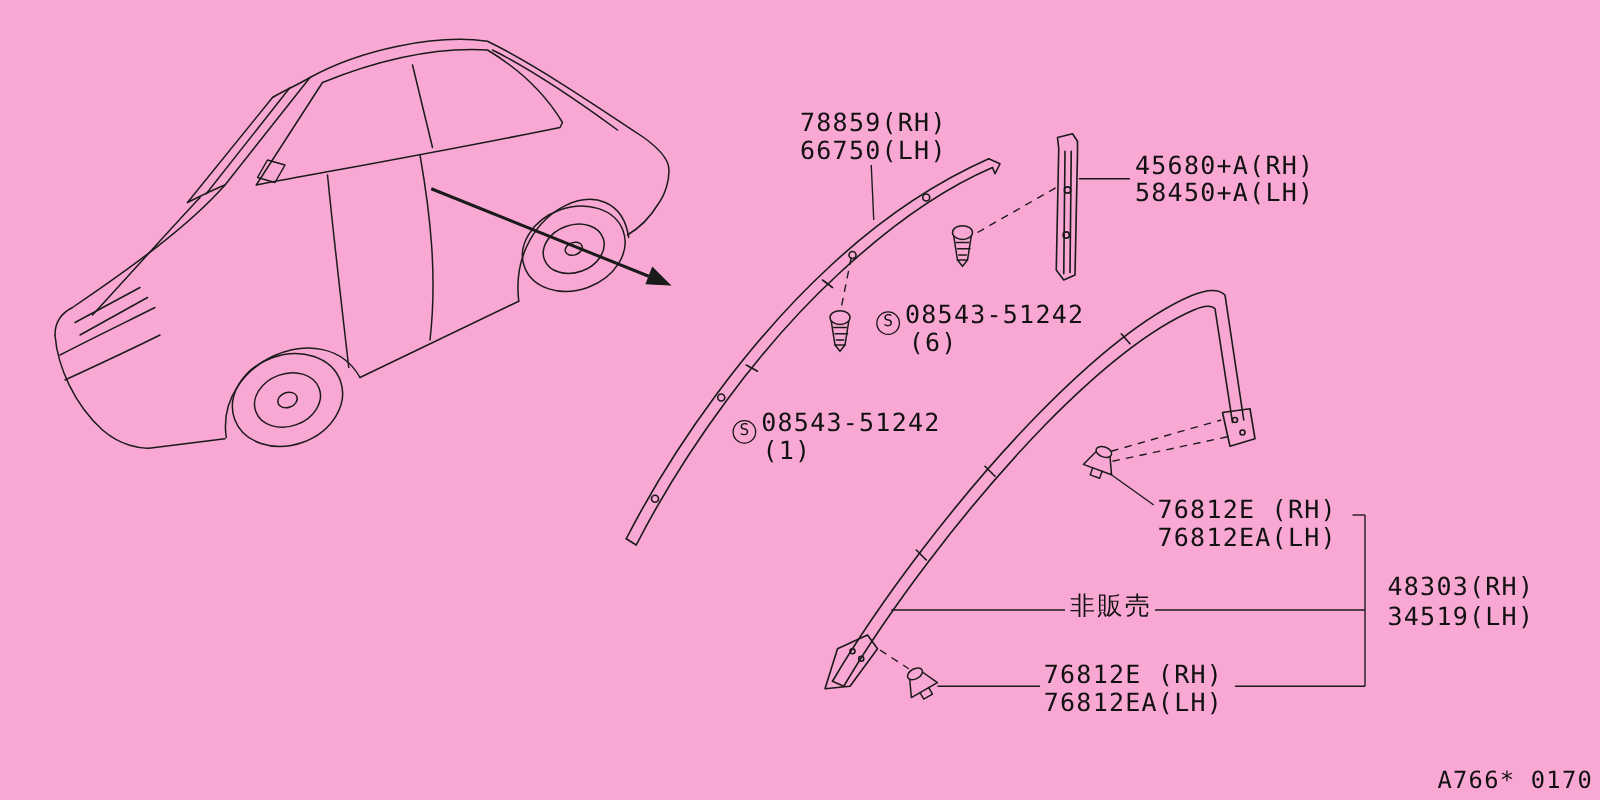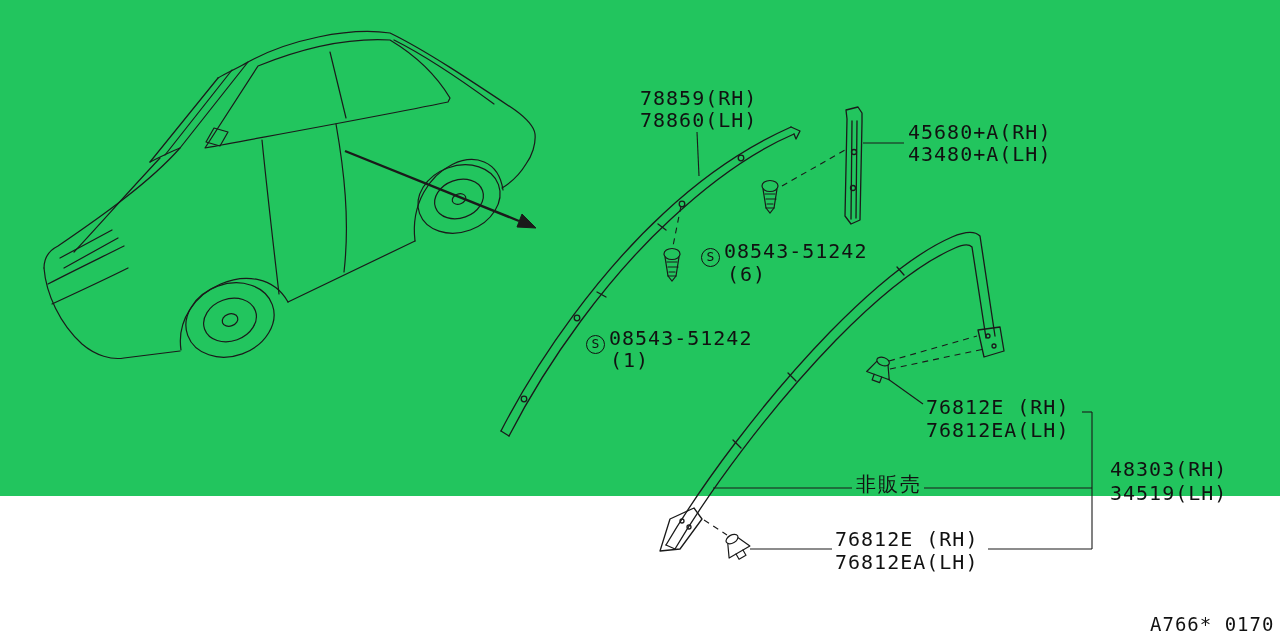--- a/index.html
+++ b/index.html
@@ -3,21 +3,21 @@
 <meta charset="utf-8">
 <style>
   * { margin:0; padding:0; box-sizing:border-box; }
   html,body { width:1280px; height:640px; }
   body {
     background:#ffffff;
     font-family:"DejaVu Sans Mono","Liberation Mono",monospace;
     color:#111;
     overflow:hidden;
   }
-  .canvas { position:relative; width:1280px; height:496px; background:#22c55e; }
+  .canvas { position:relative; width:1280px; height:640px; background:#f9a8d4; }
   .canvas > svg { position:absolute; left:0; top:0; }
   .lbl {
     position:absolute;
     font-size:20px;
     line-height:1;
     letter-spacing:1px;
     white-space:nowrap;
     color:#111;
   }
   .lbl.jp { font-family:"DejaVu Sans","Liberation Sans",sans-serif; letter-spacing:2px;text-align:center; }
@@ -168,24 +168,24 @@
       <path d="M713,488 L852,488"></path>
       <path d="M924,488 L1092,488"></path>
       <path d="M1092,412 L1092,549"></path>
       <path d="M1082,412 L1092,412"></path>
       <path d="M988,549 L1092,549"></path>
     </g>
 
   </svg>
 
   <div class="lbl" style="left:640px;top:88px">78859(RH)</div>
-  <div class="lbl" style="left:640px;top:110px">78860(LH)</div>
+  <div class="lbl" style="left:640px;top:110px">66750(LH)</div>
 
   <div class="lbl" style="left:908px;top:122px">45680+A(RH)</div>
-  <div class="lbl" style="left:908px;top:144px">43480+A(LH)</div>
+  <div class="lbl" style="left:908px;top:144px">58450+A(LH)</div>
 
   <div class="lbl" style="left:701px;top:241px">
     <span class="circle-s">S</span><span>08543-51242</span>
   </div>
   <div class="lbl" style="left:727px;top:264px">(6)</div>
 
   <div class="lbl" style="left:586px;top:328px">
     <span class="circle-s">S</span><span>08543-51242</span>
   </div>
   <div class="lbl" style="left:610px;top:350px">(1)</div>

